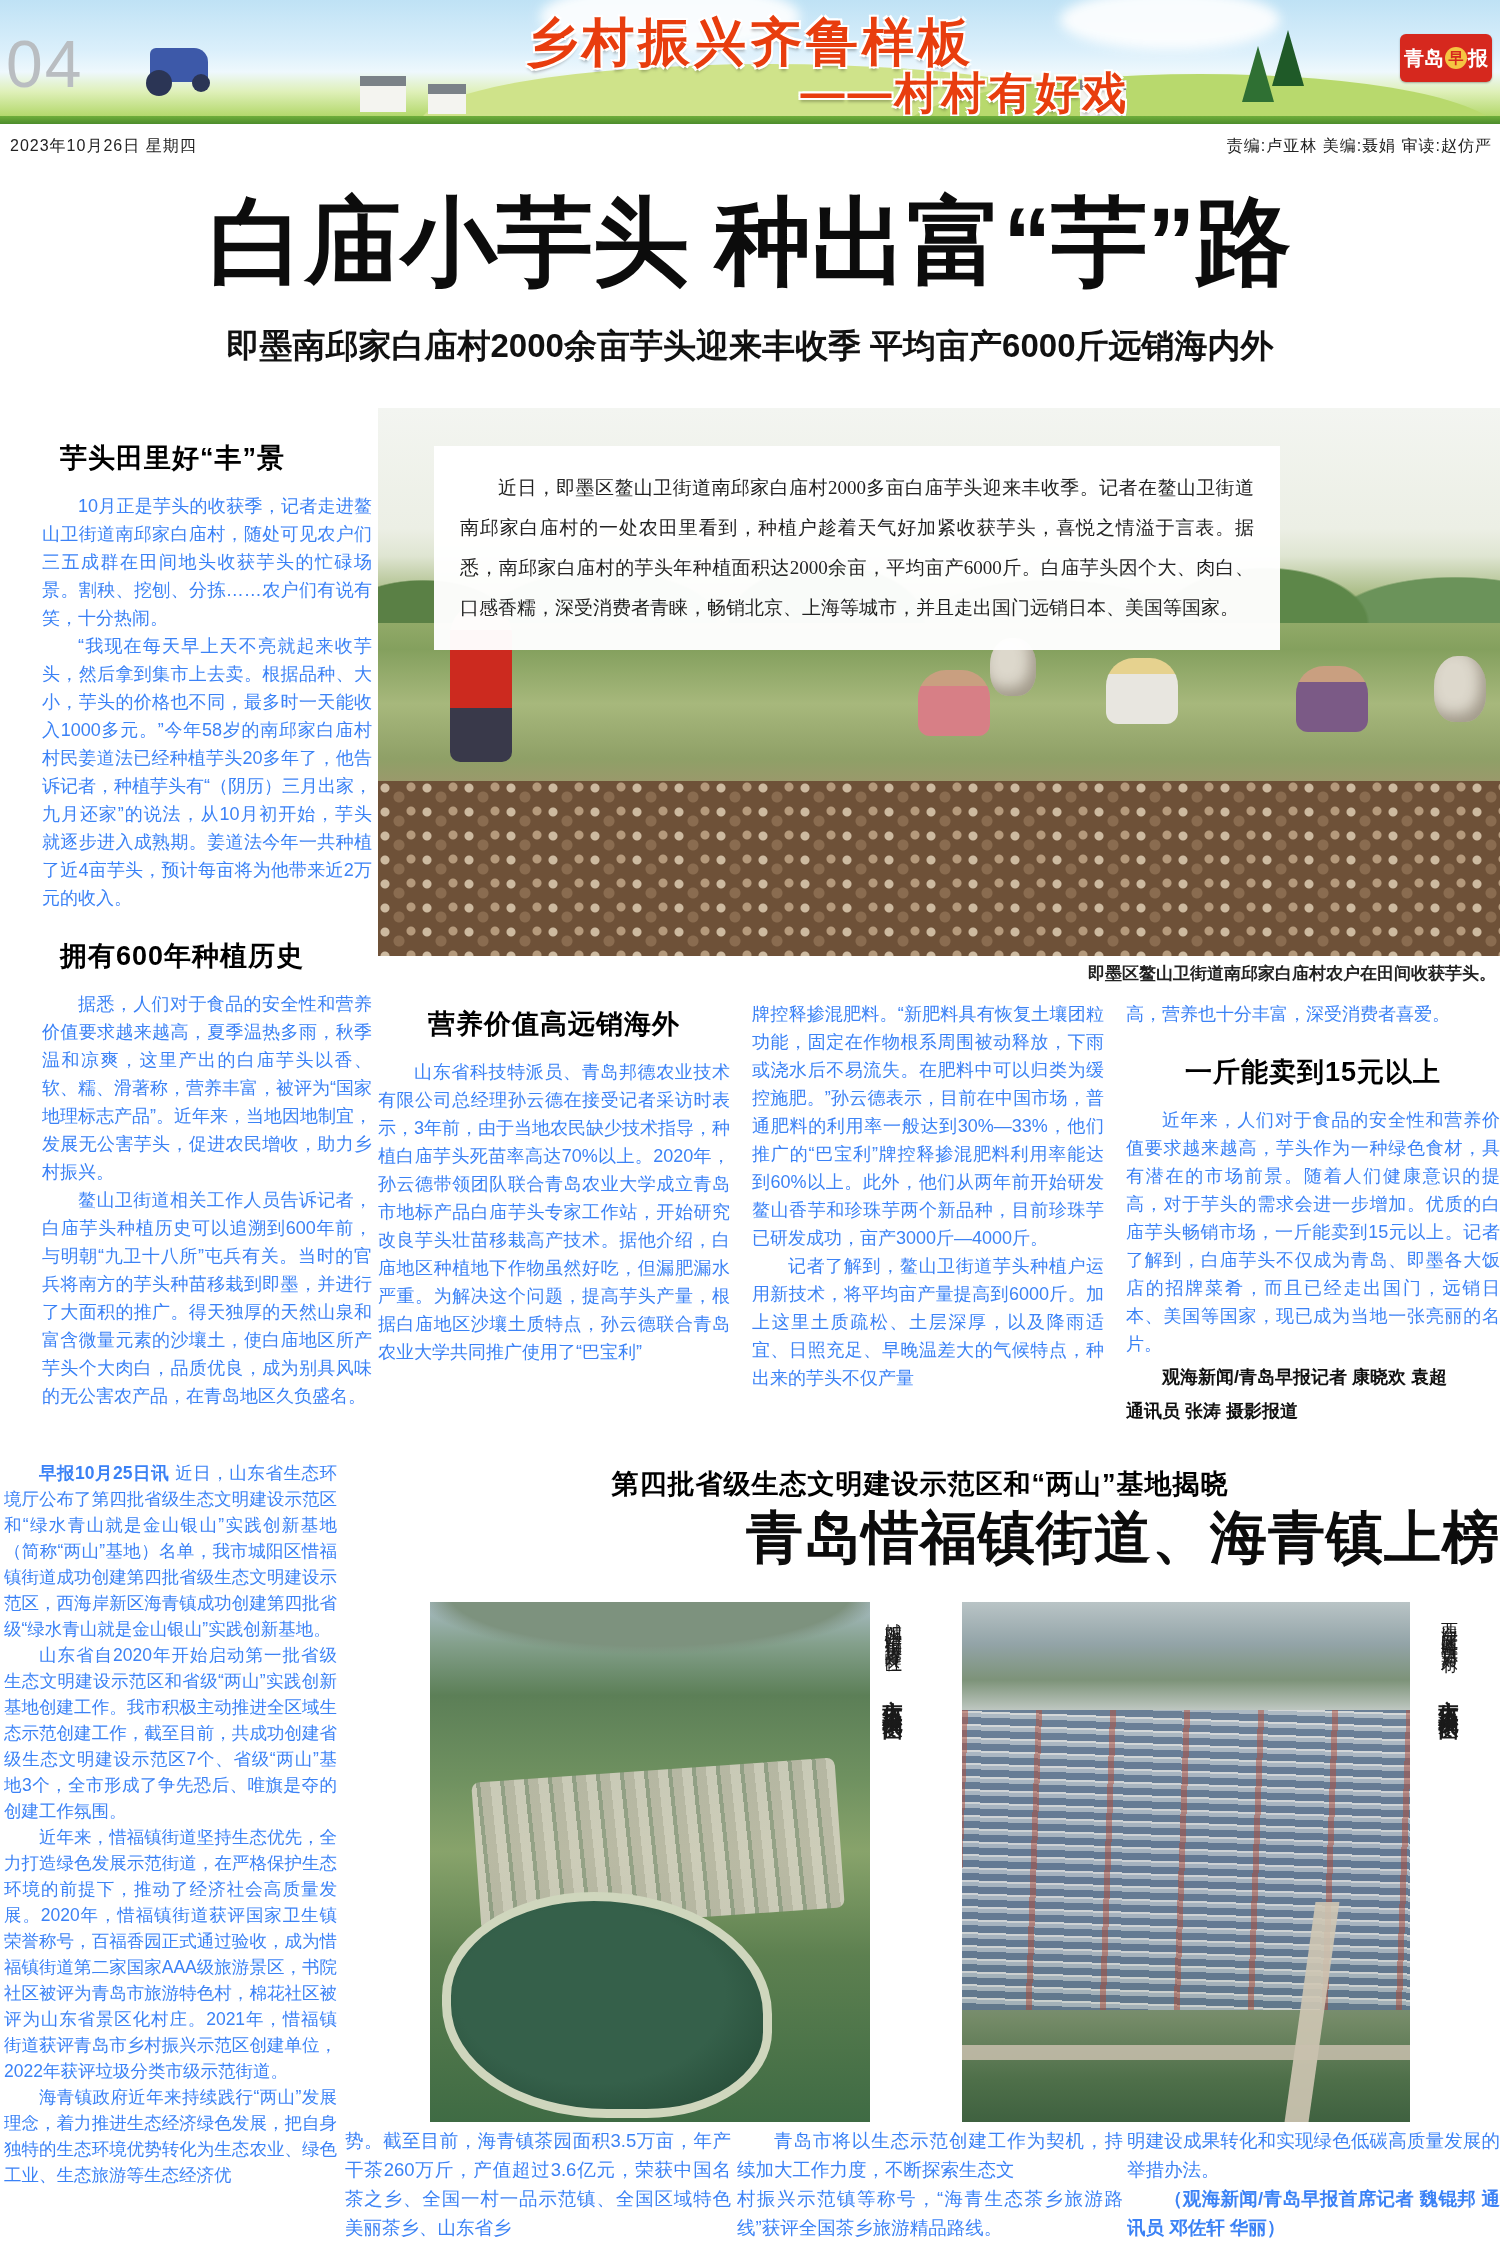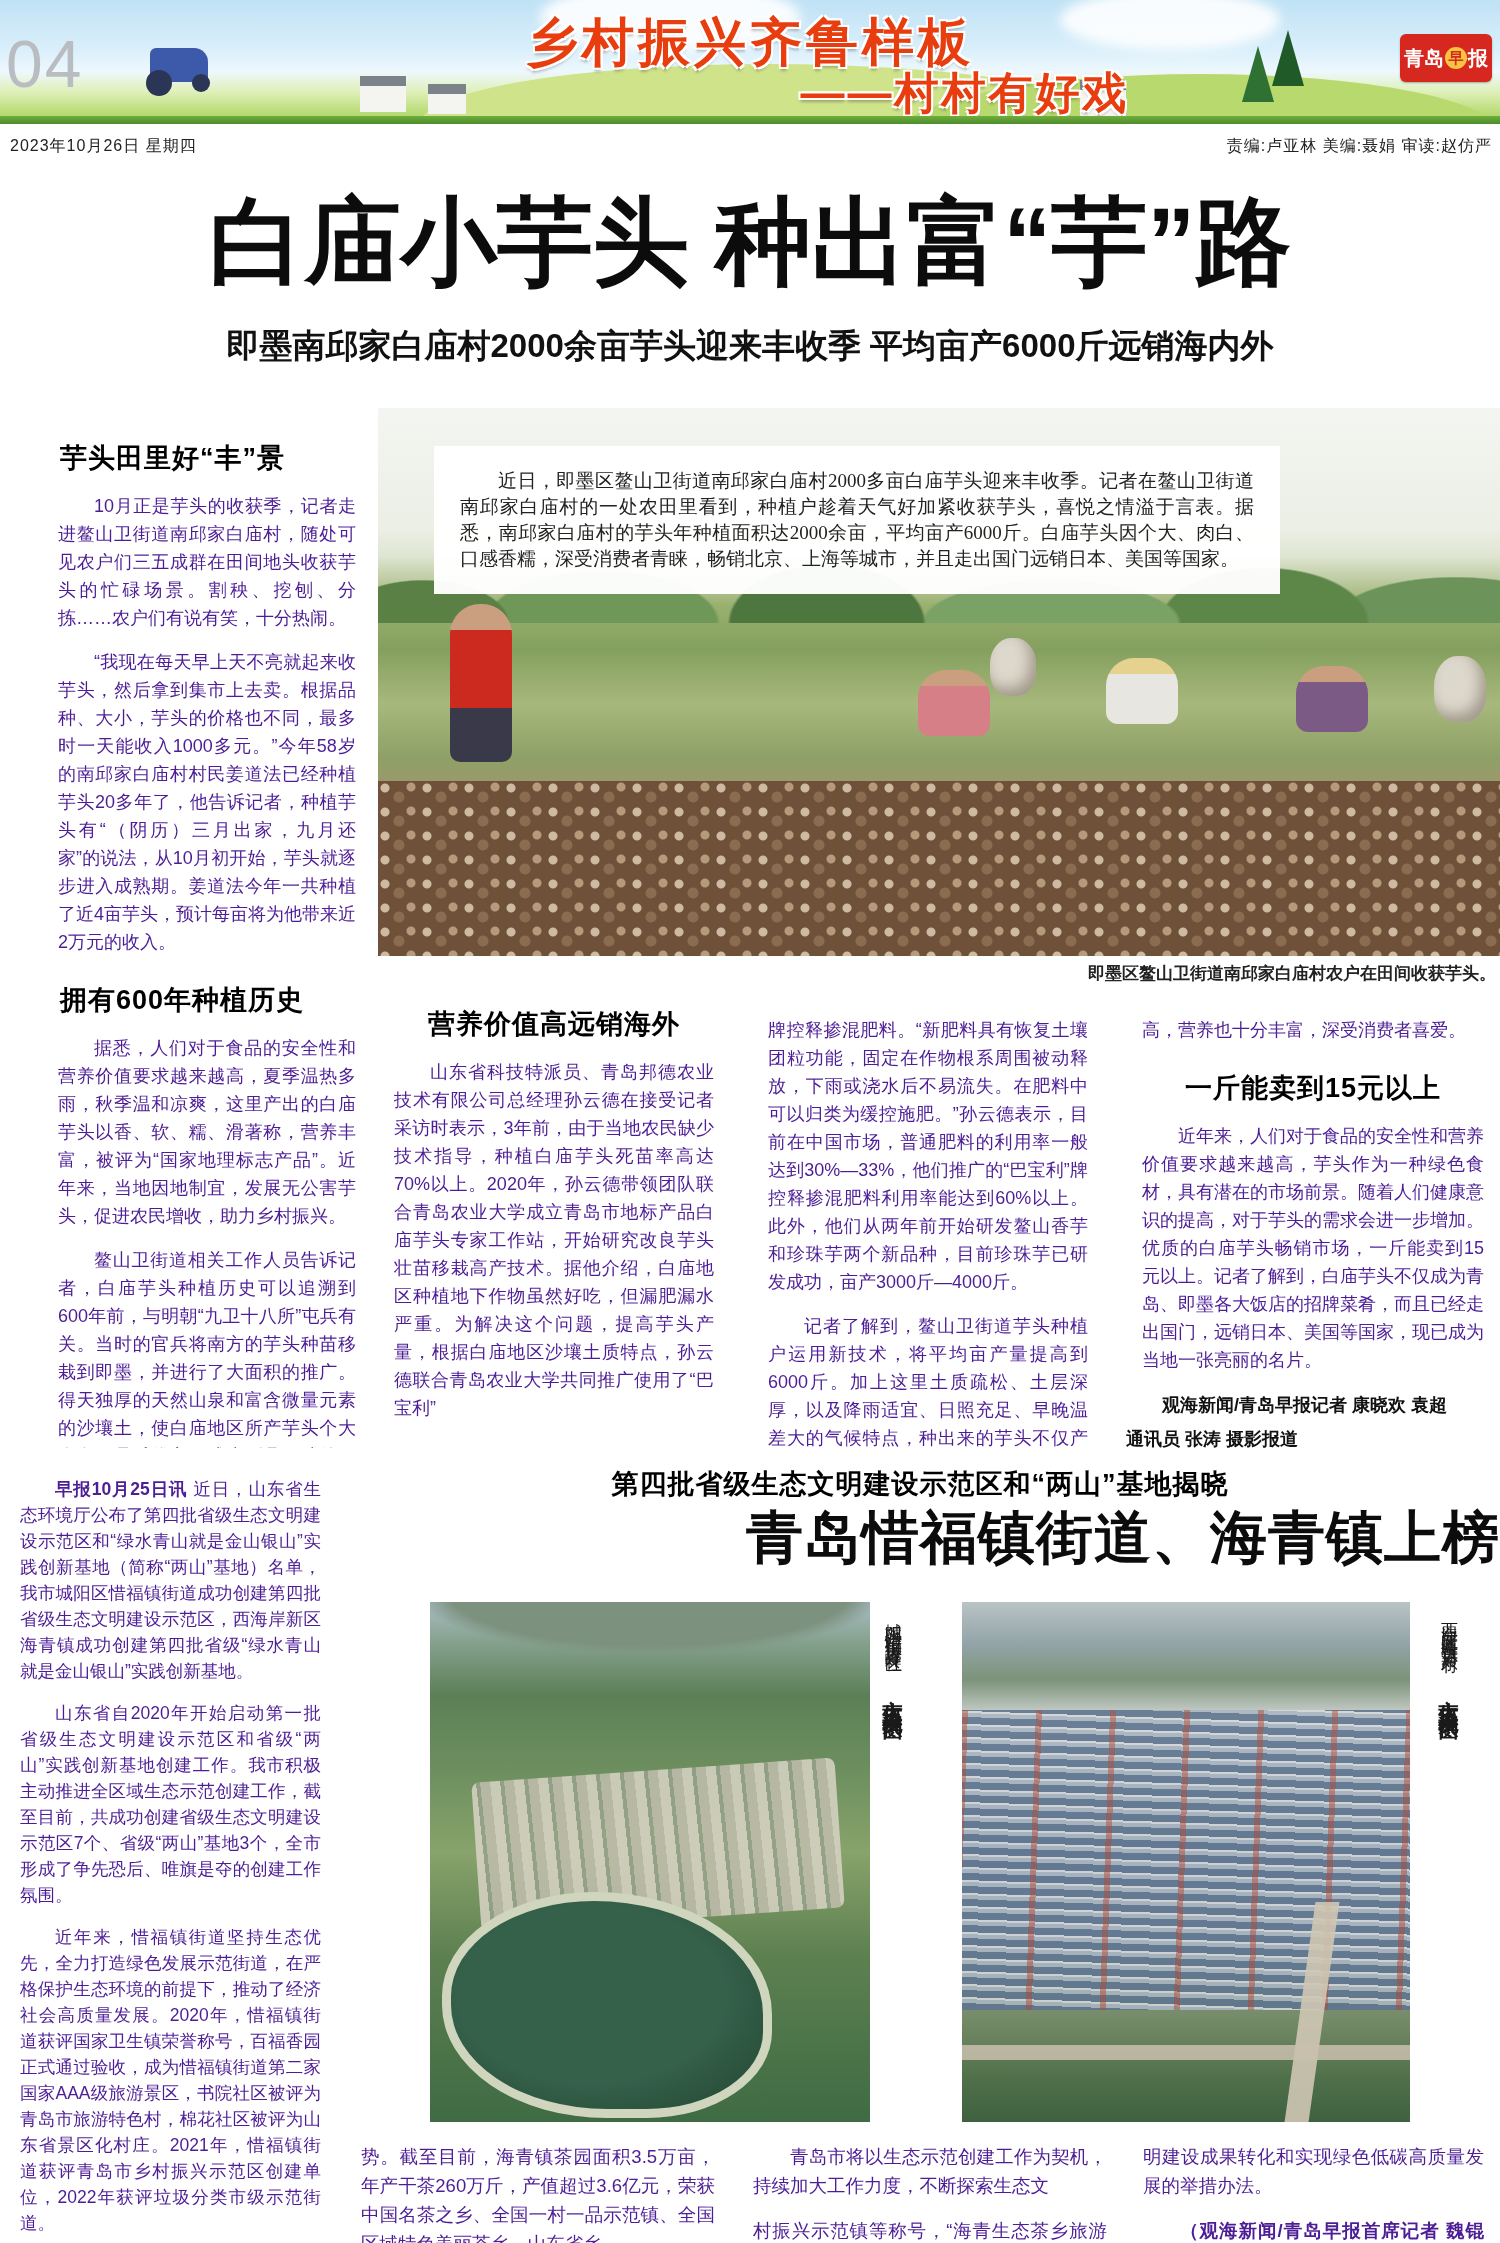--- a/index.html
+++ b/index.html
@@ -40,21 +40,21 @@
   #dateline .d-left{position:absolute;left:10px;top:0;letter-spacing:1px;}
   #dateline .d-right{position:absolute;right:8px;top:0;letter-spacing:1px;}
 
   
   #headline1{left:0;top:180px;width:1500px;text-align:center;font-size:96px;font-weight:900;color:#0c0c0c;letter-spacing:0px;line-height:1.3;}
   #subhead1{left:0;top:324px;width:1500px;text-align:center;font-size:33px;font-weight:700;color:#111;}
 
   .news-head{font-size:27px;font-weight:800;color:#000;margin:26px 0 16px;padding-left:18px;letter-spacing:1px;}
   .news-head.first{margin-top:6px;}
   .news-head.center{text-align:center;padding-left:0;}
-  .body-p{font-size:18px;line-height:28px;text-align:justify;margin:16px;color:#4c1d95;}
+  .body-p{font-size:18px;line-height:28px;text-align:justify;margin:0;color:#3b82f6;}
   .indent{text-indent:2em;}
   .bold{font-weight:700;}
 
   #col-a1-left{left:42px;top:434px;width:330px;height:1014px;overflow:hidden;}
 
   
   #photo-main{left:378px;top:408px;width:1122px;height:548px;overflow:hidden;
     background:linear-gradient(180deg,#f3f5f1 0%,#ecefe5 22%,#dfe5d2 27%,#9ab06f 36%,#84a05e 44%,#a7b87c 54%,#8fa067 64%,#a4936f 72%,#7d6148 82%,#6b4f38 100%);}
   #photo-main .treeband{position:absolute;left:0;top:120px;width:100%;height:95px;
     background:
@@ -70,21 +70,21 @@
       radial-gradient(circle at 21px 16px,#8a6c50 0 5px,rgba(0,0,0,0) 6px),
       radial-gradient(circle at 33px 6px,#b59a7c 0 4px,rgba(0,0,0,0) 5px);
     background-size:42px 24px;}
   .person{position:absolute;}
   .p-stand{width:62px;height:158px;border-radius:30px 30px 10px 10px;
     background:linear-gradient(180deg,#c99f80 0 26px,#cc2a1f 26px 104px,#39394a 104px 100%);}
   .p-crouch{width:72px;height:66px;border-radius:28px 28px 12px 12px;}
   .sack{position:absolute;background:#ddd8cc;border-radius:45% 45% 40% 40%;box-shadow:inset -6px -8px 14px rgba(90,80,60,.45);}
   #intro-box{position:absolute;left:56px;top:38px;width:846px;background:rgba(255,255,255,.97);
     padding:22px 26px;box-sizing:border-box;}
-  #intro-box p{margin:0;font-family:"Liberation Serif",serif;font-size:19px;line-height:26px;
+  #intro-box p{margin:0;font-family:"Liberation Serif",serif;font-size:19px;line-height:40px;
     text-align:justify;text-indent:2em;color:#222;}
   #photo-caption{left:378px;top:962px;width:1118px;text-align:right;
     font-family:"Liberation Serif",serif;font-size:17px;font-weight:700;color:#222;}
 
   #col-b1{left:378px;top:1000px;width:352px;height:448px;overflow:hidden;}
   #col-b2{left:752px;top:1000px;width:352px;height:448px;overflow:hidden;}
   #col-b3{left:1126px;top:1000px;width:374px;height:448px;overflow:hidden;}
   .byline{font-size:18px;line-height:30px;font-weight:800;color:#111;margin:4px 0 0;}
   .byline.ind{text-indent:2em;}
 

